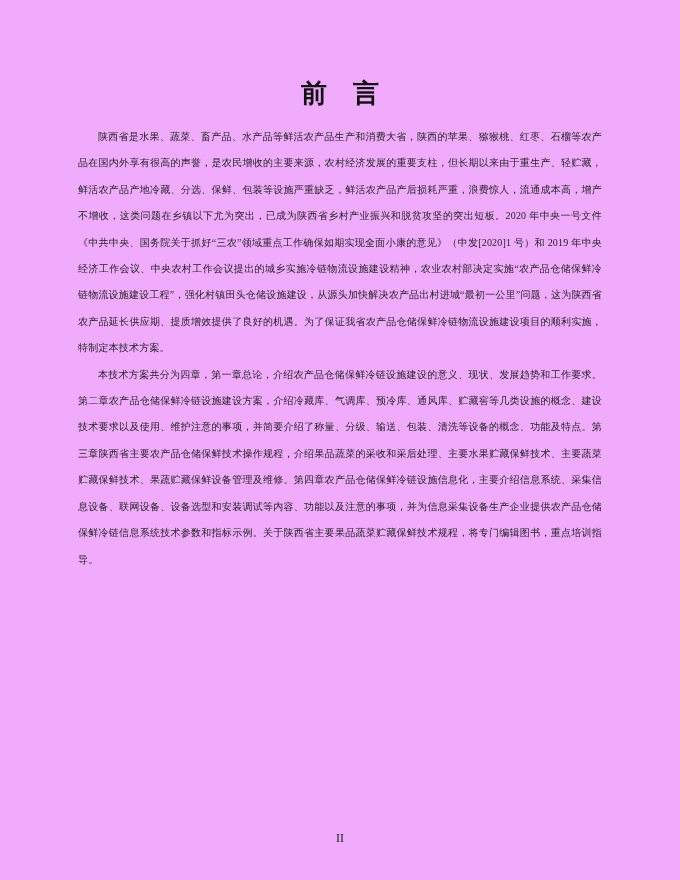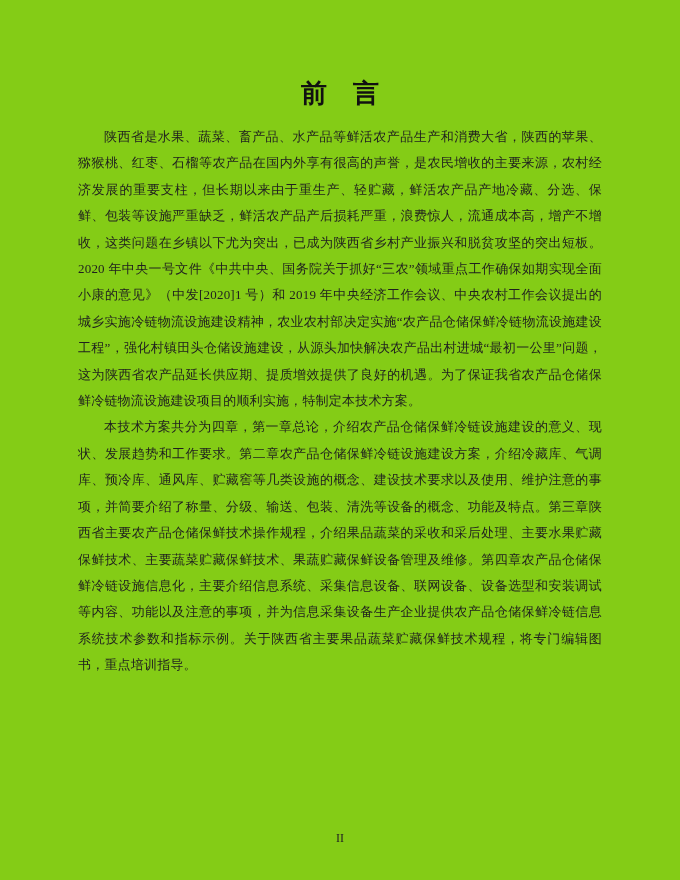--- a/index.html
+++ b/index.html
@@ -12,34 +12,34 @@
     height: 880px;
     position: relative;
     overflow: hidden;
     font-family: "Liberation Serif", "DejaVu Serif", serif;
     color: #1f1f1f;
   }
   .page {
     position: absolute;
     left: 0; top: 0;
     width: 680px; height: 880px;
-    background: #84cc16;
+    background: #f0abfc;
   }
   .doc-title {
     margin: 76px 0 12px 0;
     text-align: center;
     font-size: 26px;
     font-weight: bold;
     line-height: 36px;
     color: #111111;
   }
   .doc-body {
     margin: 0 78px;
     width: 524px;
-    font-size: 13px;
+    font-size: 10px;
     line-height: 26.4px;
     text-align: justify;
     text-justify: inter-ideograph;
     letter-spacing: 0.2px;
   }
   .doc-body p {
     margin: 0;
     padding: 0;
     text-indent: 2em;
   }

